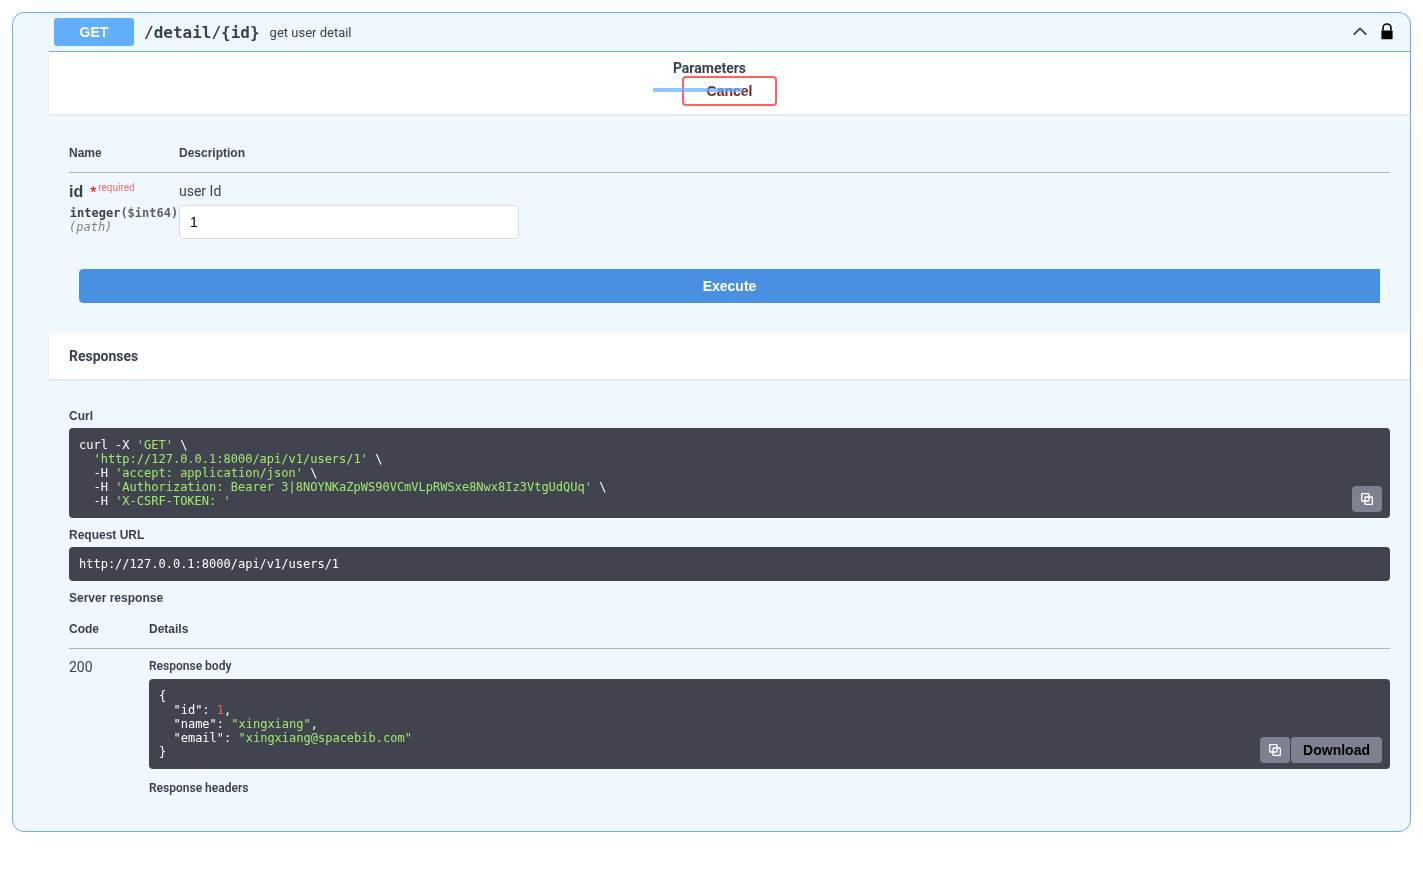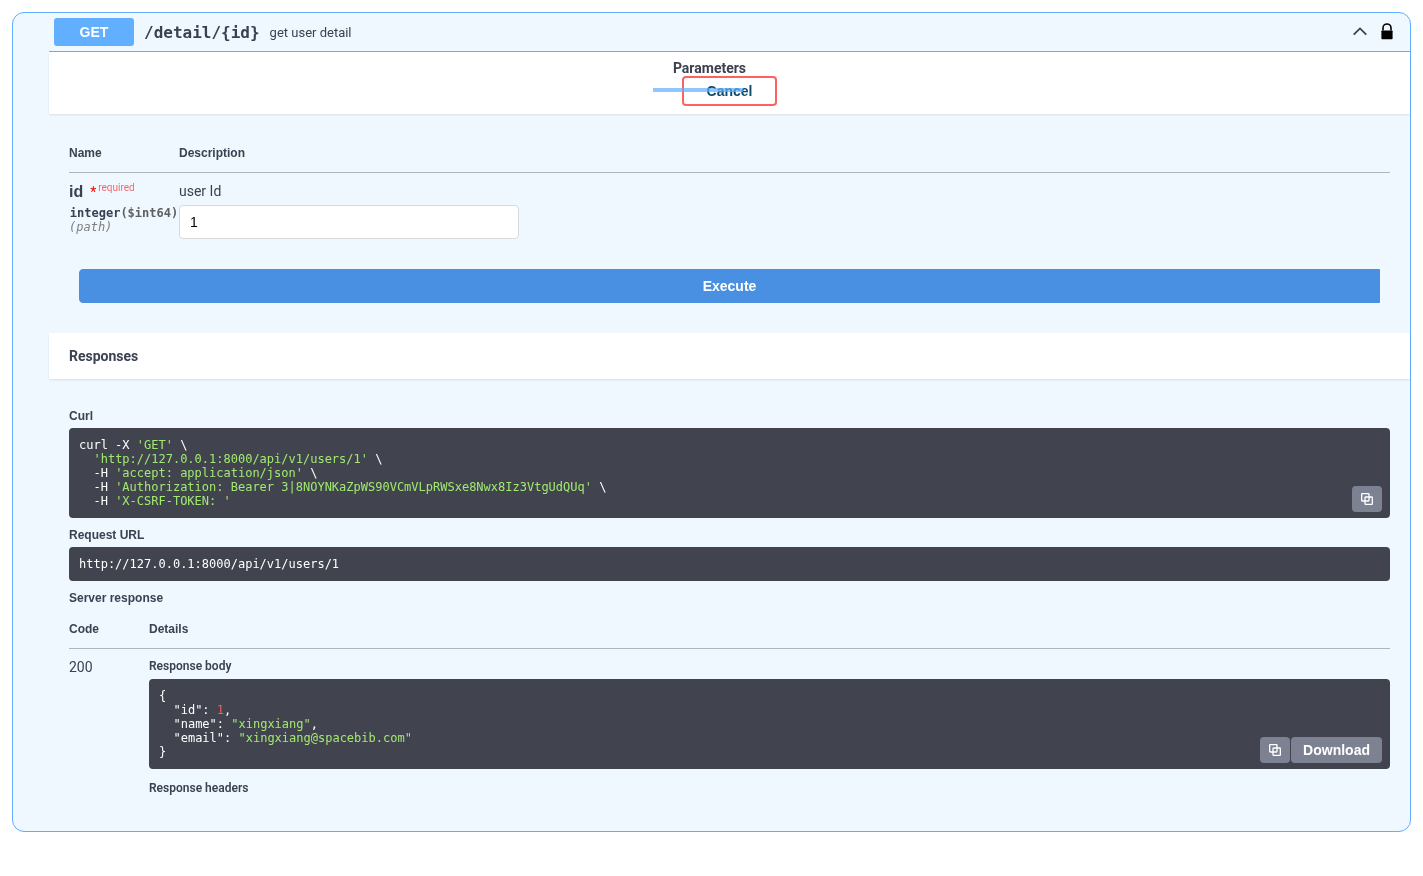--- a/index.html
+++ b/index.html
@@ -80,21 +80,21 @@
     content:"";
     position:absolute;
     left:-20px;
     bottom:-16px;
     width:90px;
     height:4px;
     background: rgba(97,175,254,.7);
   }
   .cancel-btn {
     border: 2px solid #ff6060;
-    color: #0c4a6e;
+    color: #7f1d1d;
     background: transparent;
     font-size: 14px;
     font-weight: 700;
     padding: 5px 23px;
     border-radius: 4px;
     cursor: pointer;
     font-family: sans-serif;
   }
 
   .parameters-container {
@@ -211,21 +211,21 @@
     position: relative;
   }
   .codebox .str { color: #a0e870; }
   .codebox .num { color: #e86060; }
   .copy-btn, .download-btn {
     position: absolute;
     bottom: 6px;
     background: #7d8293;
     border: none;
     border-radius: 4px;
-    color: #ffffff;
+    color: #000000;
     cursor: pointer;
     height: 26px;
     display:flex;
     align-items:center;
     justify-content:center;
   }
   .copy-btn { right: 8px; width: 30px; }
   .resp .copy-btn { right: 100px; }
   .download-btn {
     right: 8px;

